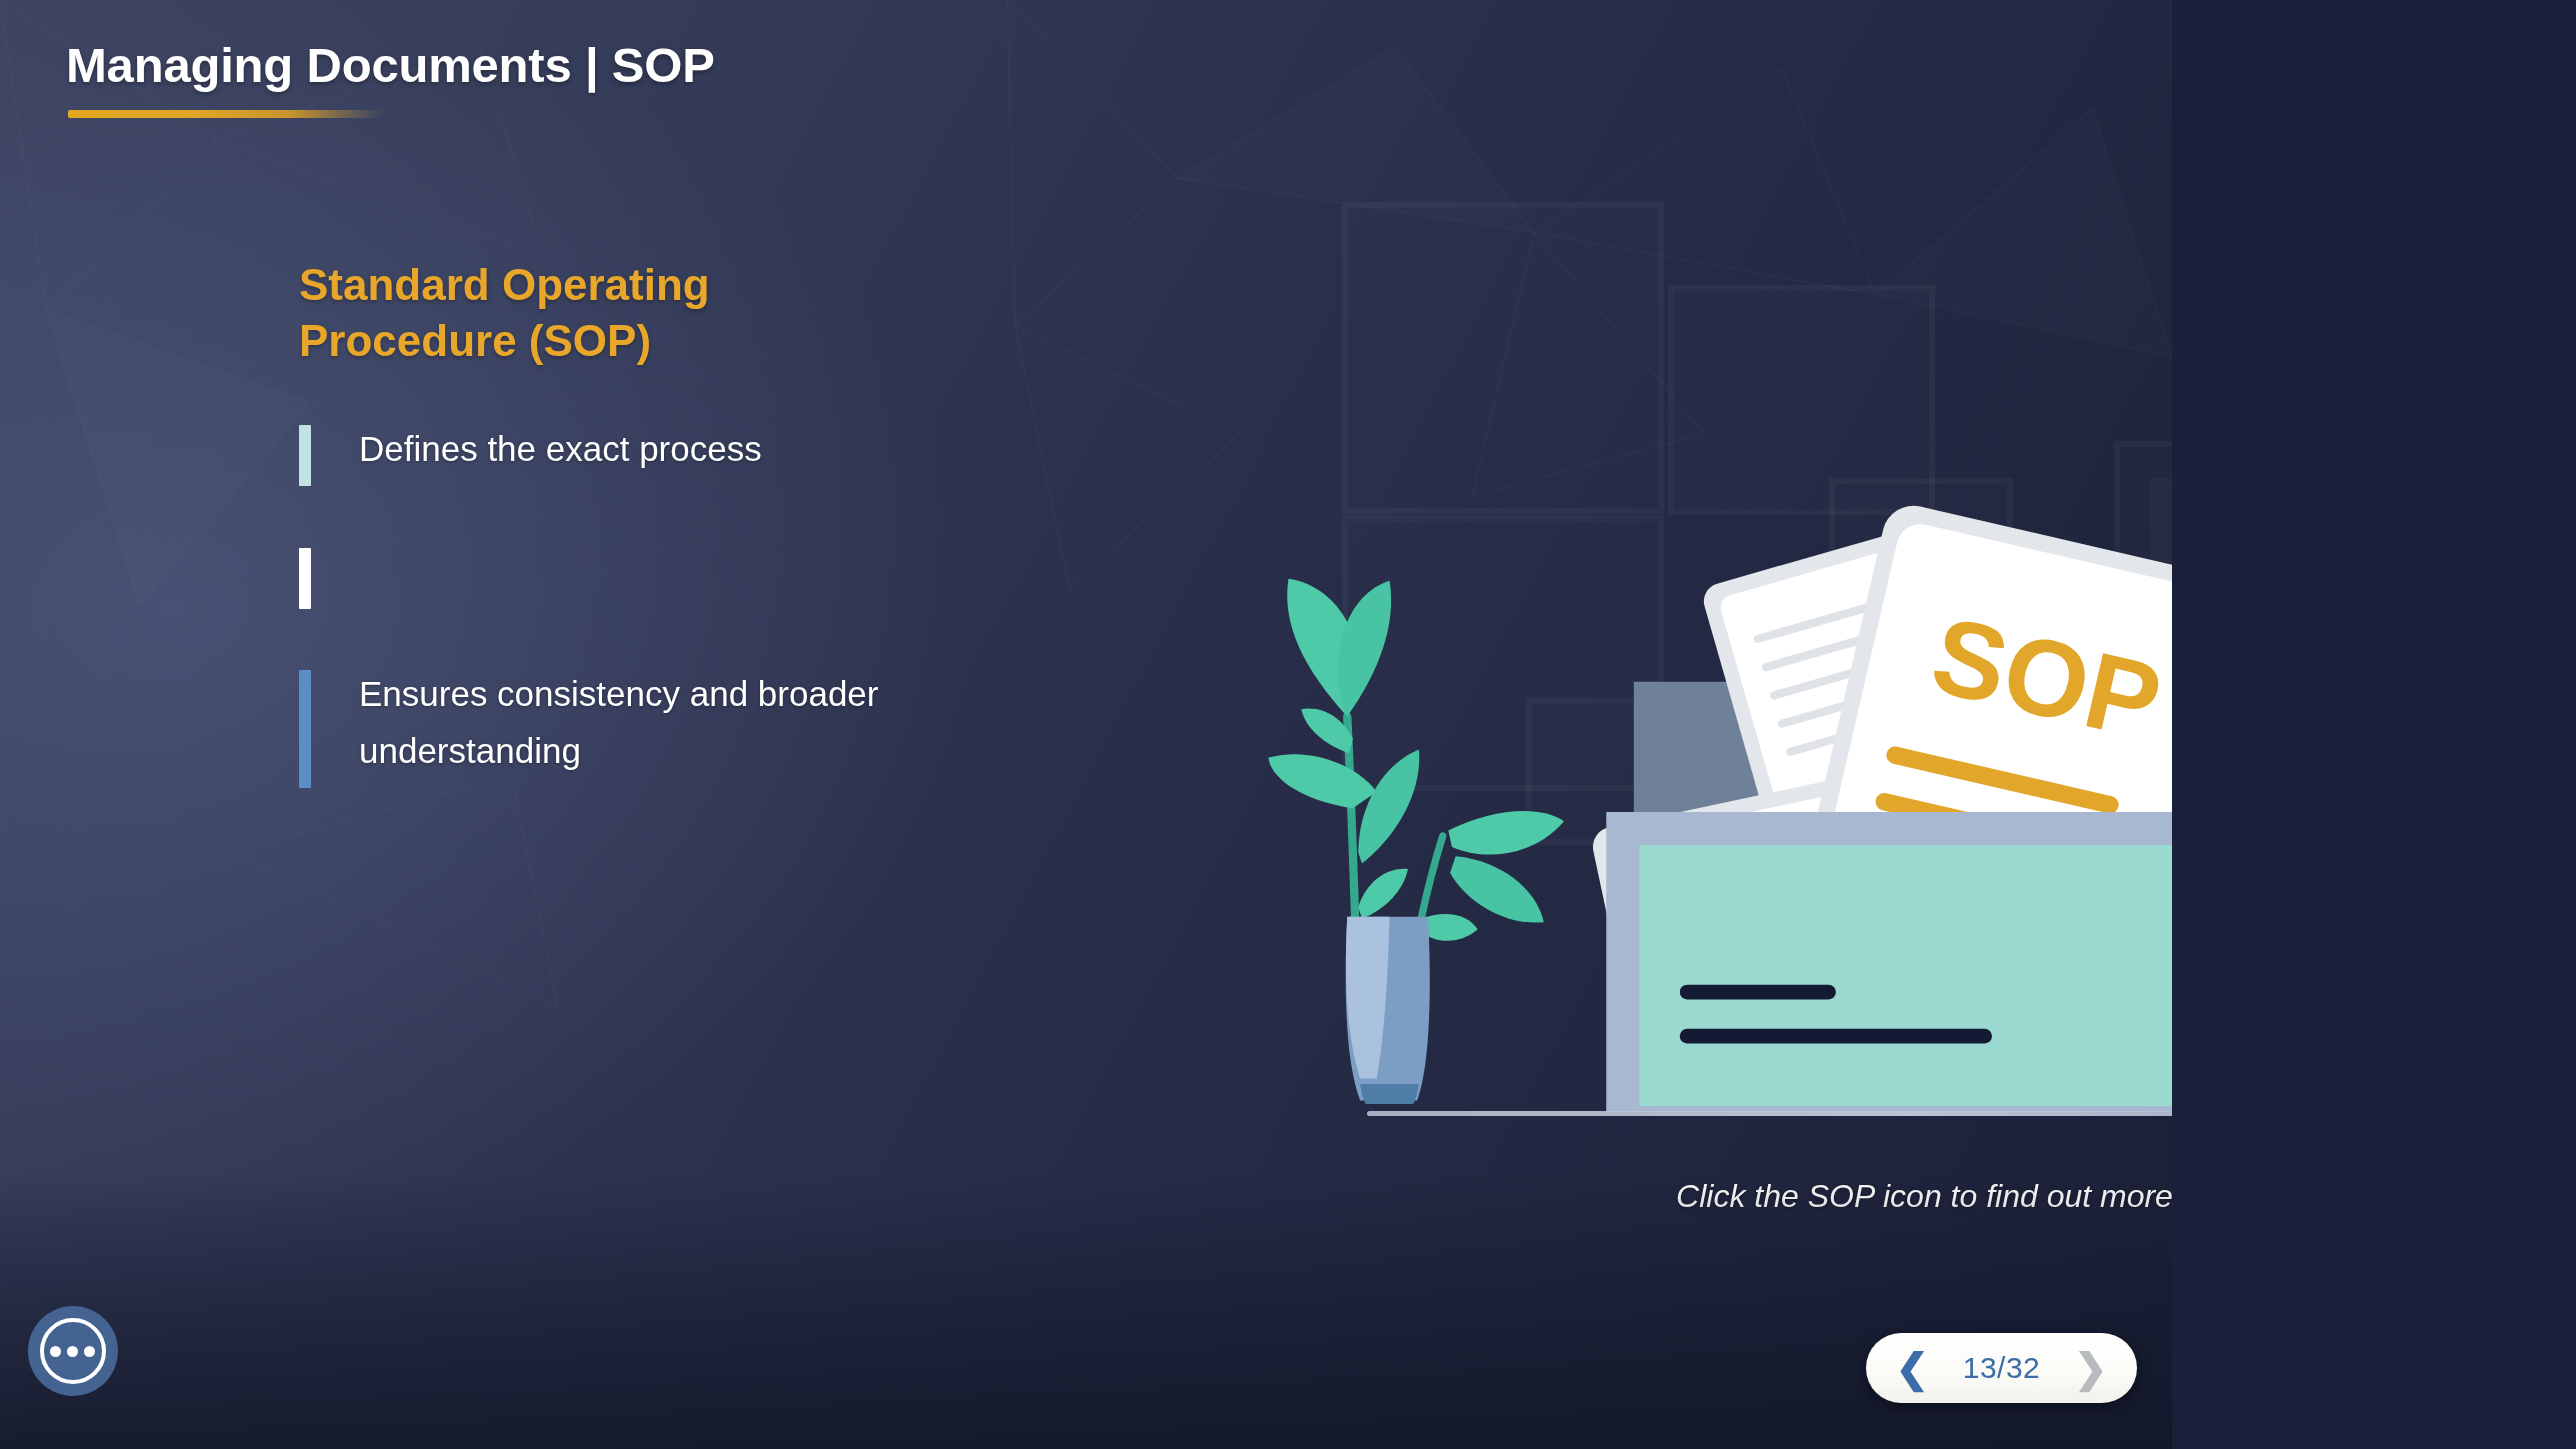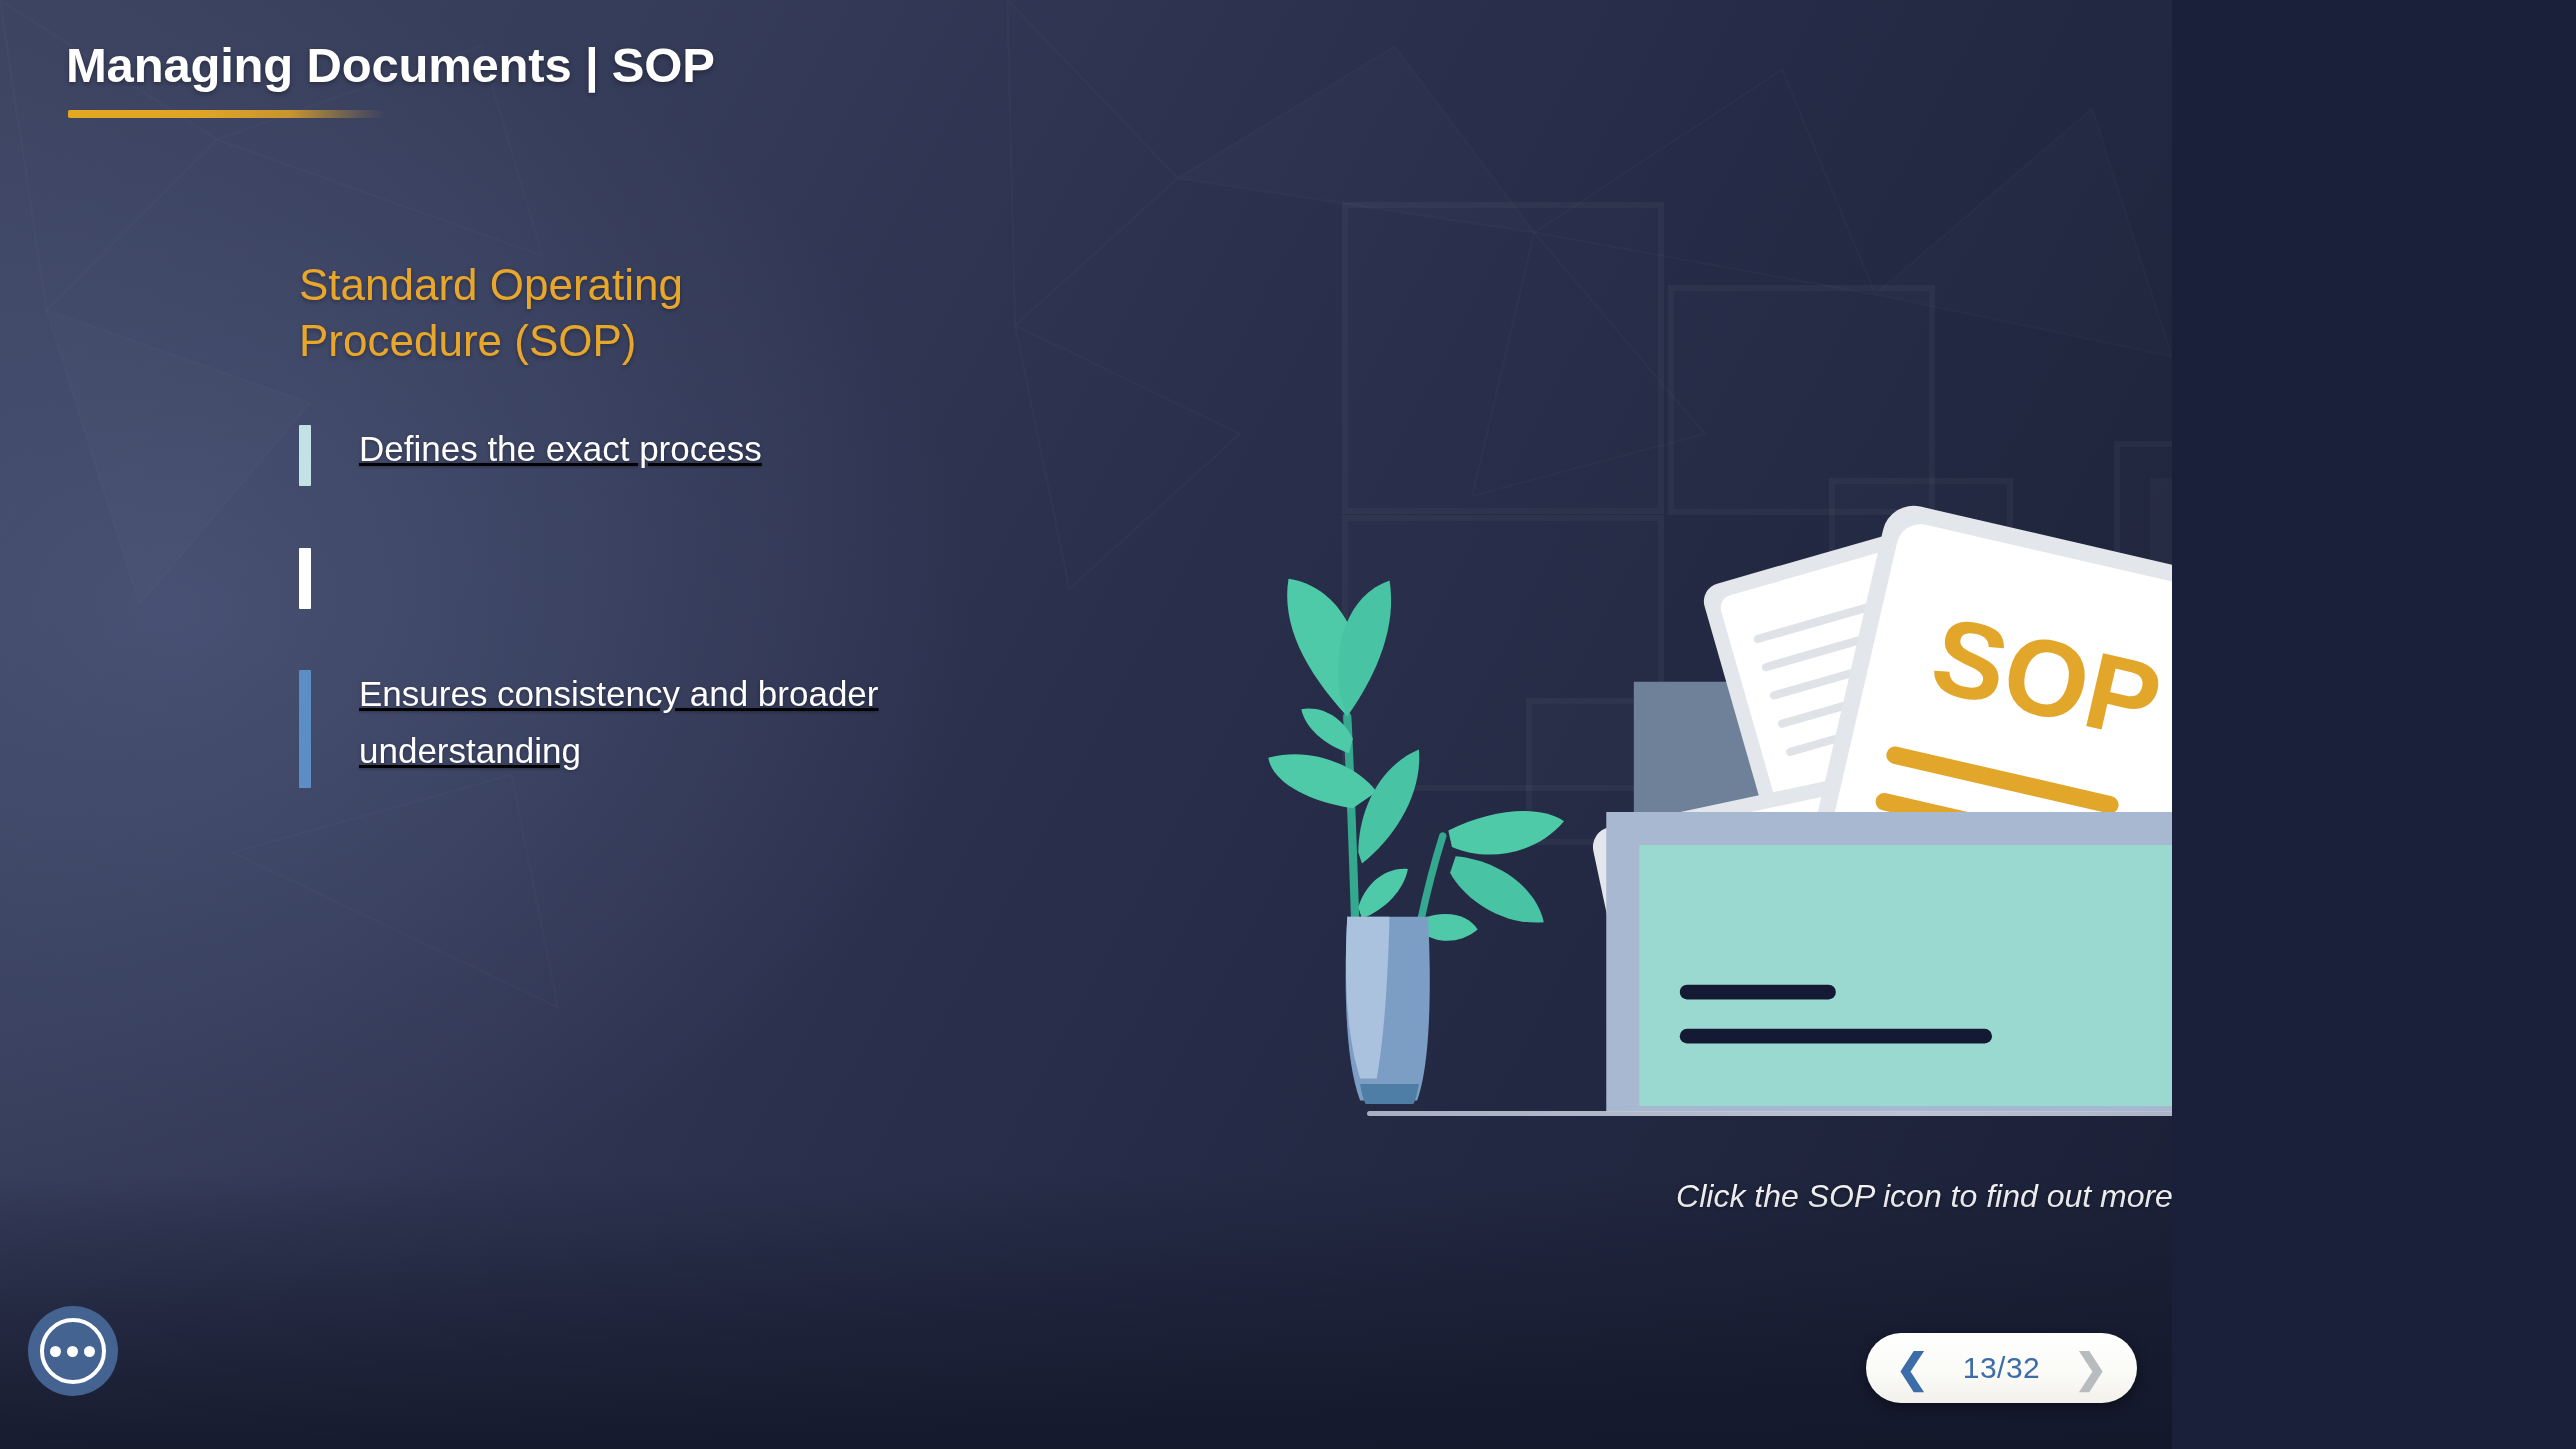--- a/index.html
+++ b/index.html
@@ -52,28 +52,28 @@
     width:317px; height:8.3px;
     border-radius:1.8px;
     background:linear-gradient(90deg, #e3a81f 0%, #e0a526 42%, #c7952e 70%, rgba(180,140,70,0.25) 92%, rgba(180,140,70,0) 100%);
   }
 
   
   .content { position:absolute; left:299px; top:257px; width:974px; }
 
   .section-heading {
     font-size:44px;
-    font-weight:normal;
+    font-weight:bold;
     color:#e8a72a;
     line-height:1.28;
     max-width:588px;
     text-shadow:0 1.8px 4.6px rgba(0,0,0,0.30);
   }
 
-  .bullets { margin-top:51px;text-decoration:underline; }
+  .bullets { margin-top:51px; }
 
   .bullet {
     position:relative;
     display:flex;
     align-items:flex-start;
     margin-bottom:57px;
   }
   .bullet:last-child { margin-bottom:0; }
 
   .bullet-bar {

